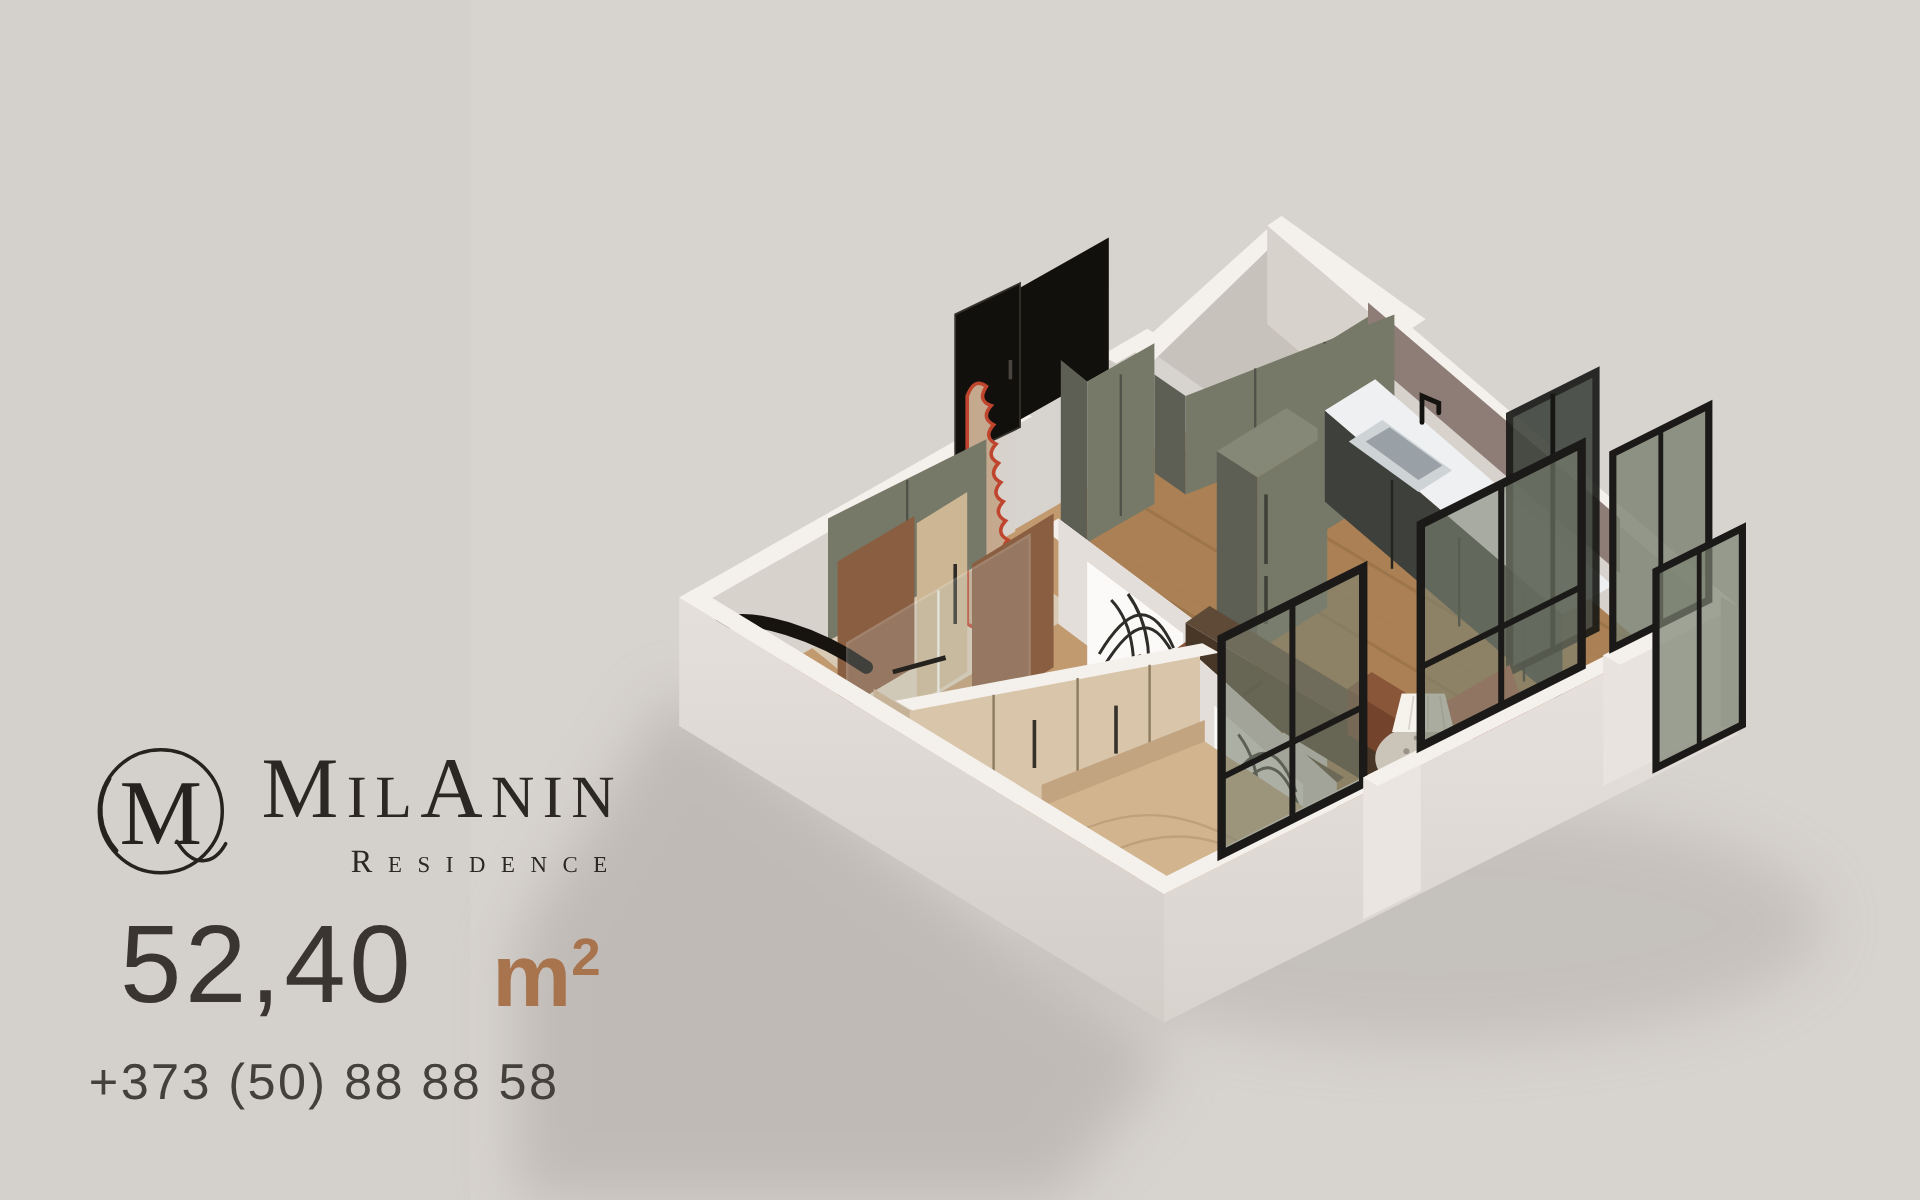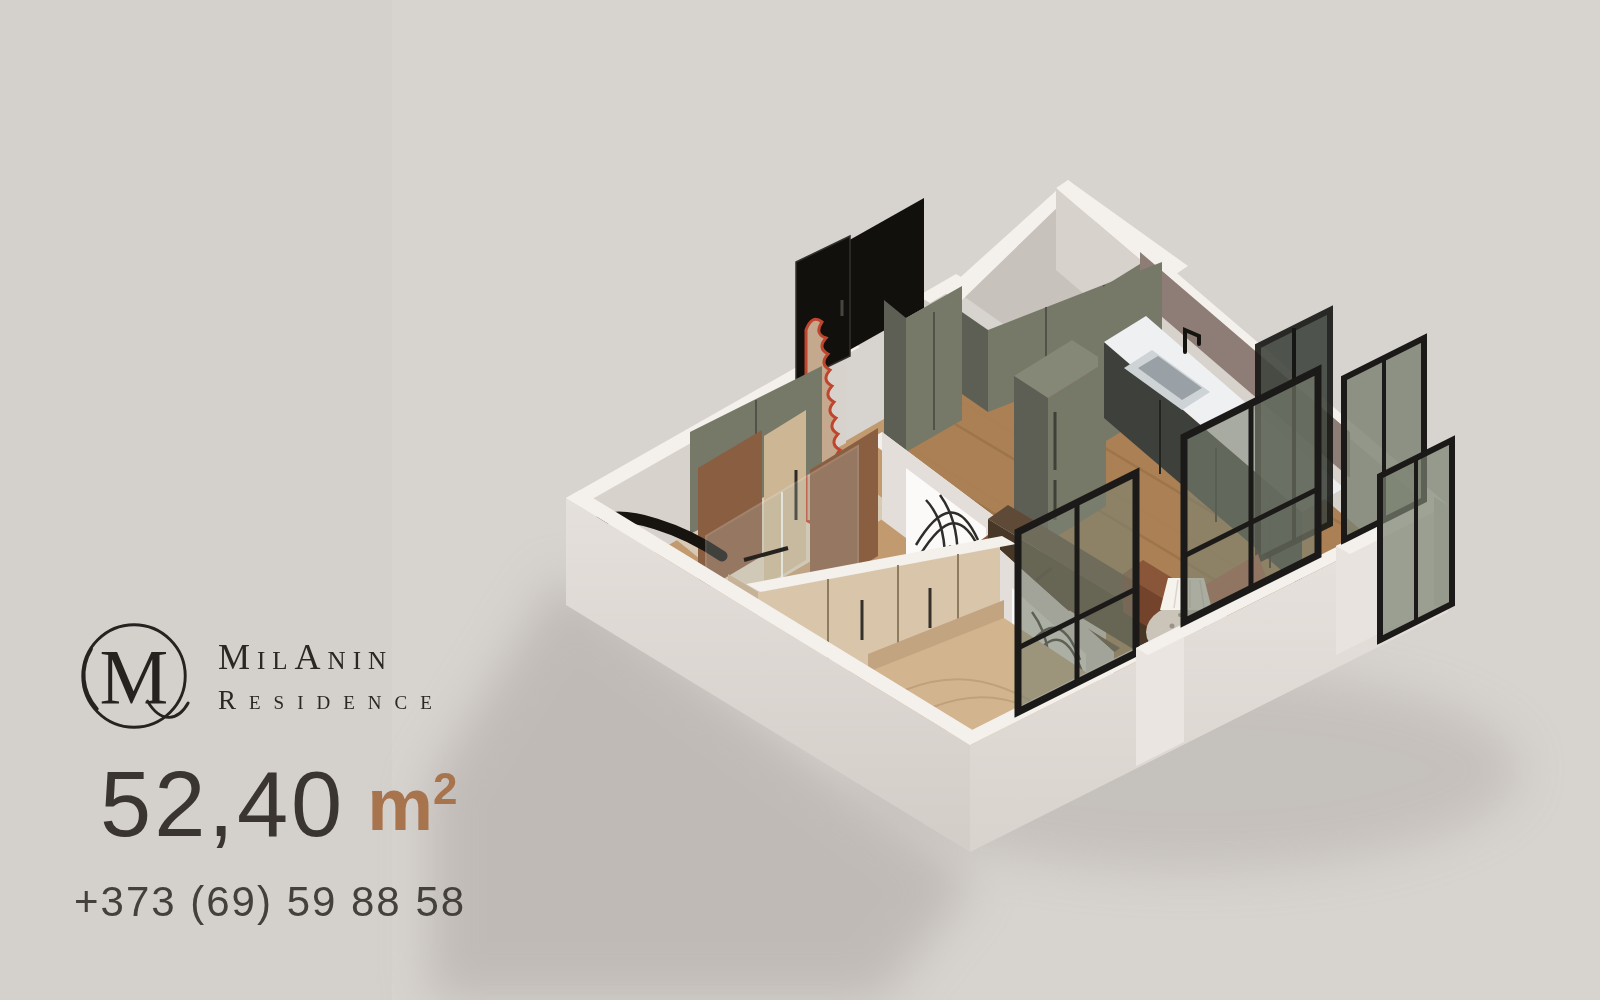--- a/index.html
+++ b/index.html
@@ -29,33 +29,33 @@
   .f-door{fill:var(--door-black)}
   .f-mirrorW{fill:var(--mirror-wood)} .s-mirrorR{stroke:var(--mirror-red)}
   .f-art{fill:var(--art-bg)} .s-ink{stroke:var(--art-ink)}
   .f-brown{fill:var(--brown-wall)} .f-lamp{fill:var(--lamp)}
   
   .brandbox{position:absolute;left:76px;top:618px;display:flex;align-items:center;gap:26px;color:var(--text-dark);}
   .logo-circle{width:116px;height:116px;flex:0 0 auto;}
   .brand-text{display:flex;flex-direction:column;}
   .brand-name{
     font-family:"Liberation Serif", serif;font-variant:small-caps;
-    font-size:36px;line-height:1;letter-spacing:7px;color:var(--text-dark);
+    font-size:72px;line-height:1;letter-spacing:7px;color:var(--text-dark);
   }
   .brand-sub{
     font-family:"Liberation Serif", serif;font-variant:small-caps;
     font-size:27px;line-height:1;letter-spacing:13px;margin-top:12px;color:var(--text-dark);text-align:right;
   }
-  .areabox{position:absolute;left:100px;top:758px;display:flex;align-items:center;gap:22px;}
+  .areabox{position:absolute;left:100px;top:758px;display:flex;align-items:flex-end;gap:22px;}
   .area-value{
     font-size:92px;font-weight:200;letter-spacing:3px;line-height:1;
     color:var(--text-body);
   }
   .area-unit{
-    font-size:74px;font-weight:700;line-height:1;color:var(--accent);margin-top:2px;
+    font-size:74px;font-weight:700;line-height:1;color:var(--accent);margin-top:2px;margin-left:43px;
   }
   .area-unit sup{font-size:44px;vertical-align:super;line-height:0;}
   .phone{
     position:absolute;left:74px;top:878px;
     font-size:42px;font-weight:300;letter-spacing:2px;color:var(--phone);
   }
 </style>
 </head>
 <body>
 
@@ -365,13 +365,13 @@
     <div class="brand-name">MilAnin</div>
     <div class="brand-sub">Residence</div>
   </div>
 </div>
 
 <div class="areabox">
   <span class="area-value">52,40</span>
   <span class="area-unit"><span>m</span><sup>2</sup></span>
 </div>
 
-<div class="phone">+373 (69) 59 88 58</div>
+<div class="phone">+373 (50) 88 88 58</div>
 
 </body></html>

